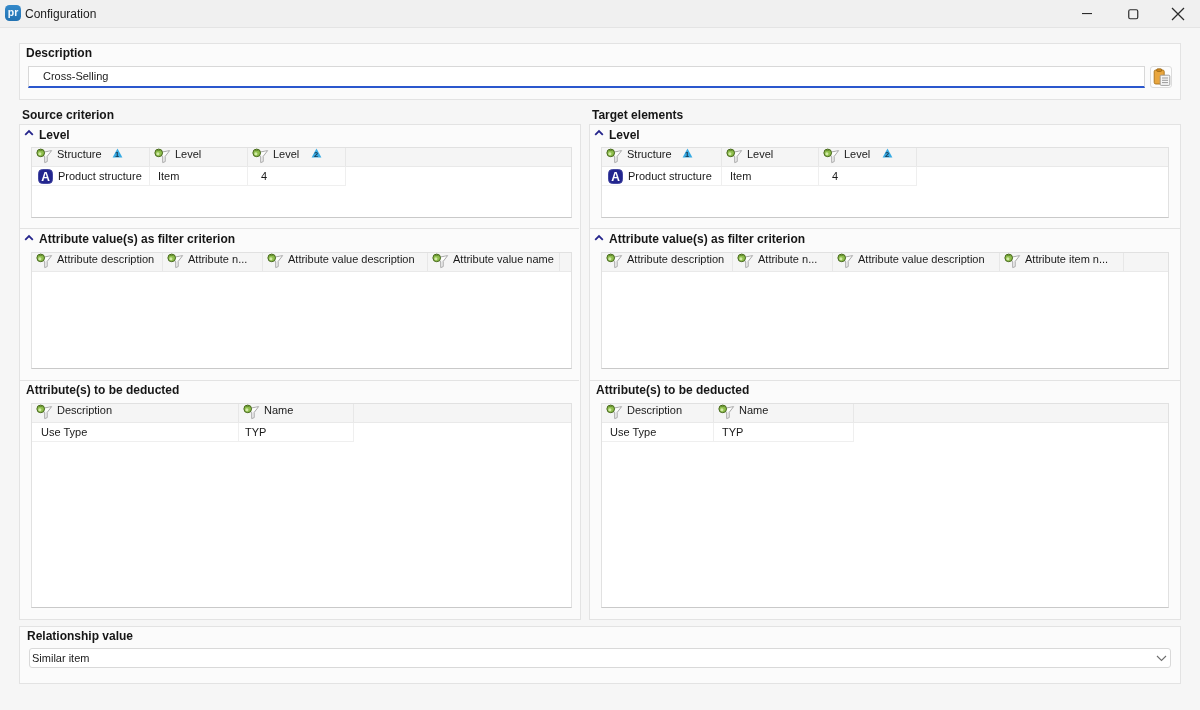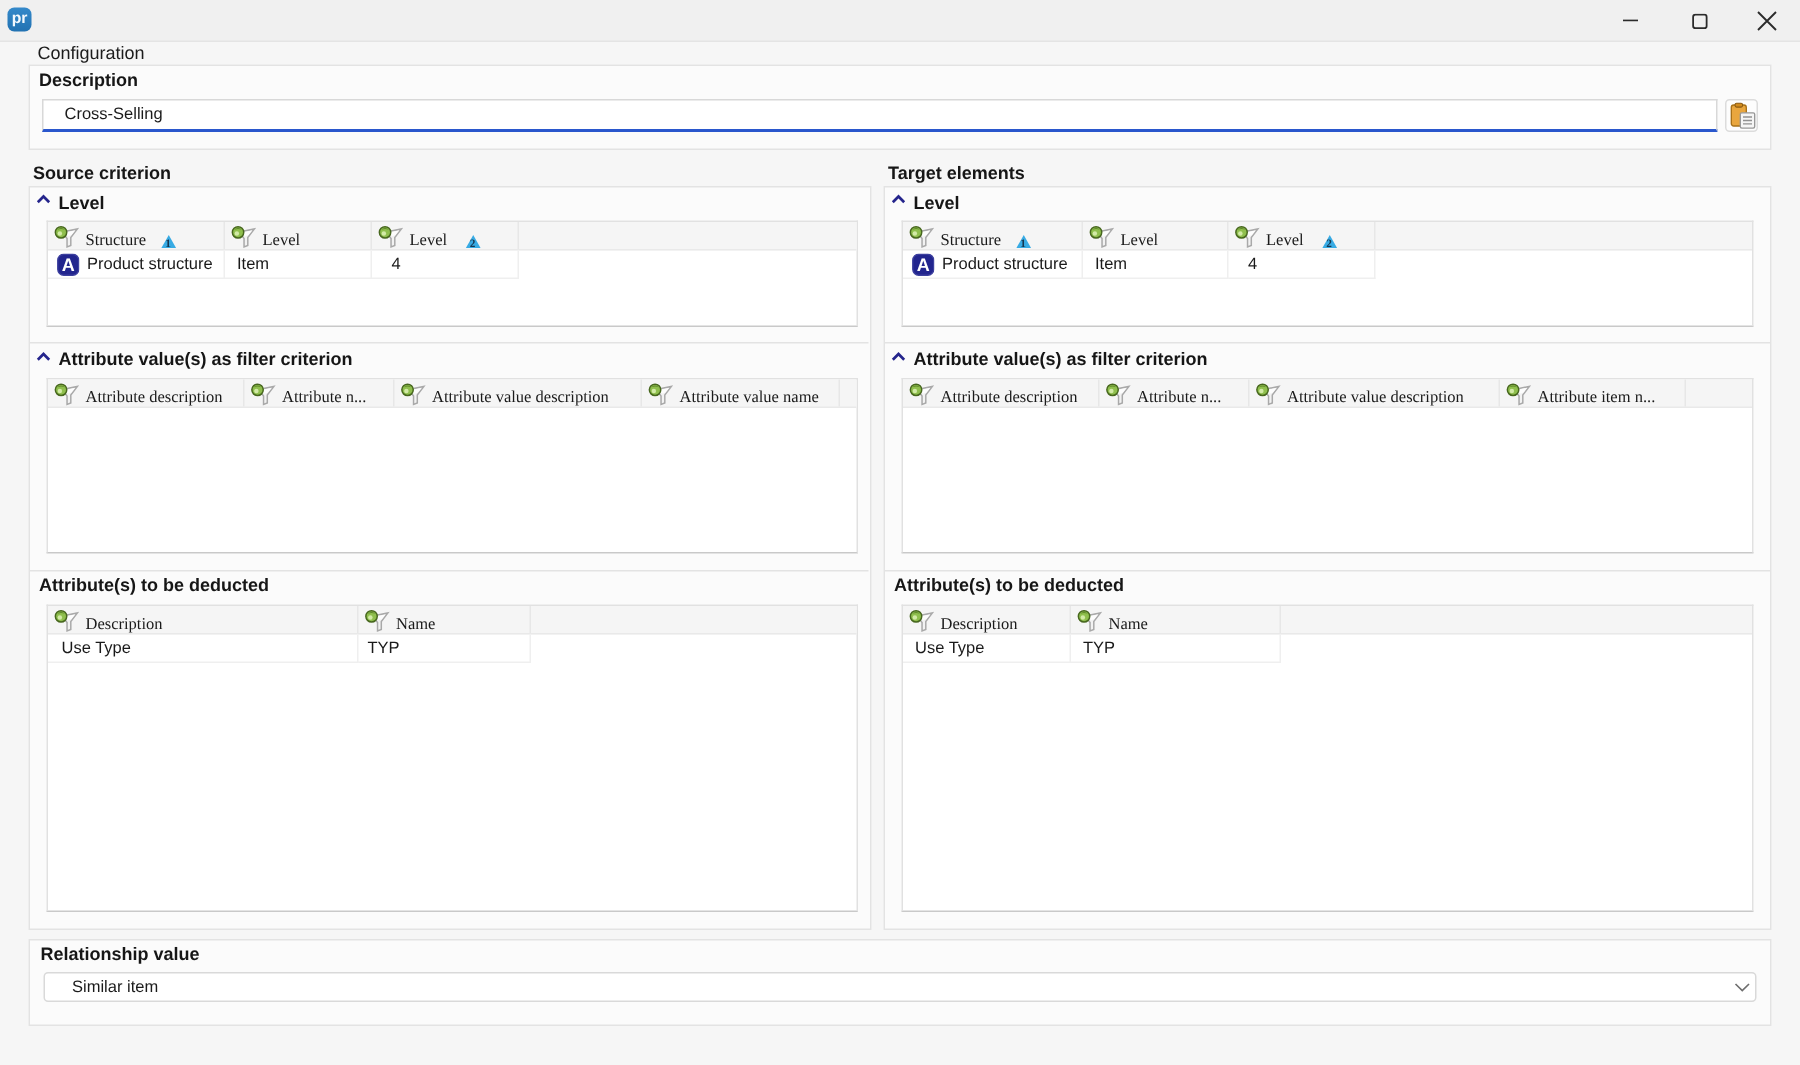--- a/index.html
+++ b/index.html
@@ -1,35 +1,35 @@
 <!DOCTYPE html>
 <html><head><meta charset="utf-8">
 <style>
 *{margin:0;padding:0;box-sizing:border-box;}
 html,body{width:1200px;height:710px;overflow:hidden;}
 body{font-family:"Liberation Sans",sans-serif;background:#f6f6f6;position:relative;color:#1a1a1a;}
 .abs{position:absolute;}
 .titlebar{left:0;top:0;width:1200px;height:28px;background:#f0f0f0;border-bottom:1px solid #e4e4e4;}
 .appicon{left:5px;top:5px;width:16px;height:16px;border-radius:4.5px;background:linear-gradient(180deg,#3489ca 0%,#2272b2 100%);color:#f2f8fd;font-size:10.5px;font-weight:bold;text-align:center;line-height:15px;}
-.apptitle{left:25px;top:0;height:28px;line-height:28px;font-size:12px;color:#1c1c1c;margin-top:21px;}
+.apptitle{left:25px;top:0;height:28px;line-height:28px;font-size:12px;color:#1c1c1c;}
 .groupbox{background:#fbfbfb;border:1px solid #e3e3e3;}
 .blabel{font-weight:bold;font-size:12px;color:#161616;}
 .chev{stroke:#25258c;stroke-width:1.8;fill:none;}
 .tbl{background:#fff;border:1px solid #e1e1e1;border-bottom:1px solid #c9c9c9;}
 .thead{display:flex;background:#f5f5f5;border-bottom:1px solid #e9e9e9;height:19px;}
-.th{display:flex;align-items:flex-end;border-right:1px solid #e7e7e7;font-size:11px;color:#1a1a1a;white-space:nowrap;overflow:hidden;font-family:Liberation Serif, serif;}
+.th{display:flex;align-items:flex-start;border-right:1px solid #e7e7e7;font-size:11px;color:#1a1a1a;white-space:nowrap;overflow:hidden;}
 .th svg{margin-left:4px;flex:0 0 auto;}
 .th .lbl{margin-left:4px;}
 .trow{display:flex;height:19px;}
 .td{display:flex;align-items:center;border-right:1px solid #efefef;border-bottom:1px solid #efefef;font-size:11px;white-space:nowrap;overflow:hidden;}
 .filler{flex:1;border-right:none!important;border-bottom:none!important;}
 .sectlbl{position:absolute;font-weight:bold;font-size:12px;color:#161616;}
 .divline{position:absolute;height:0;border-top:1px solid #e3e3e3;}
 .input{background:#fff;border:1px solid #d8d8d8;border-bottom:2px solid #2a57cd;font-size:11px;color:#1b1b1b;line-height:19px;padding-left:14px;}
-.select{background:#fff;border:1px solid #d9d9d9;border-radius:3px;font-size:11px;line-height:18px;padding-left:18px;color:#1b1b1b;}
+.select{background:#fff;border:1px solid #d9d9d9;border-radius:3px;font-size:11px;line-height:18px;padding-left:2px;color:#1b1b1b;}
 </style></head>
 <body>
 
 <div class="abs titlebar"></div>
 <div class="abs appicon">pr</div>
 <div class="abs apptitle">Configuration</div>
 <svg class="abs" style="left:1082px;top:13px" width="11" height="2">
     <line x1="0" y1="0.5" x2="10" y2="0.5" stroke="#2b2b2b" stroke-width="1.2"></line>
   </svg>
 <svg class="abs" style="left:1128px;top:9px" width="11" height="11">

